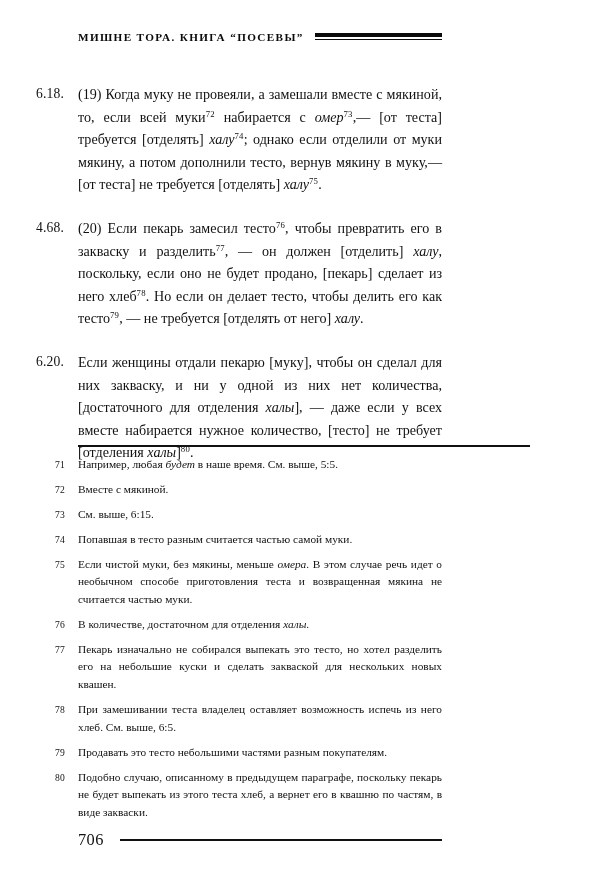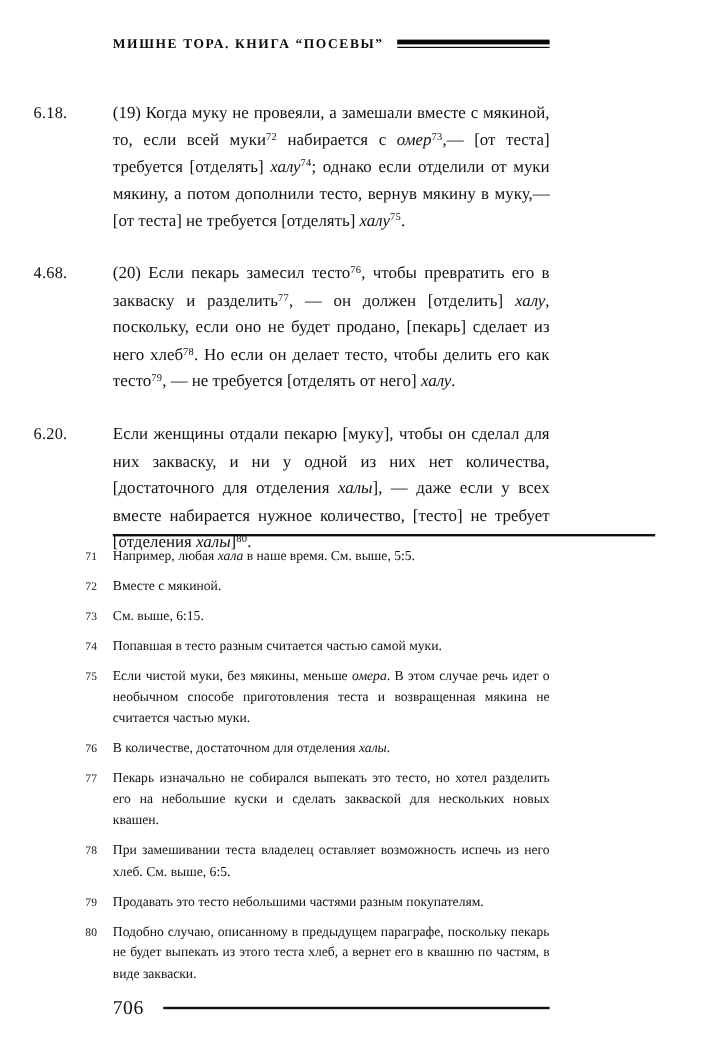--- a/index.html
+++ b/index.html
@@ -15,21 +15,20 @@
     font-family: "Liberation Serif", "DejaVu Serif", serif;
     color: #111111;
     position: relative;
   }
 
   .page {
     position: relative;
     width: 512px;
     height: 882px;
     box-sizing: border-box;
-    margin-left: 16px;
   }
 
   
   .runhead {
     position: absolute;
     left: 78px;
     top: 26px;
     right: 70px;
     height: 22px;
     display: flex;
@@ -88,21 +87,21 @@
     position: relative;
     padding: 0 70px 0 78px;
     margin-top: 21px;
     font-size: 14.1px;
     line-height: 22.6px;
     text-align: justify;
     text-justify: inter-word;
   }
   .numbered .num {
     position: absolute;
-    left: 12px;
+    left: 36px;
     top: 0;
     width: 48px;
     font-size: 13.6px;
     line-height: 22.6px;
     text-align: left;
     letter-spacing: 0.2px;
   }
   .numbered p {
     margin: 0;
   }
@@ -205,21 +204,21 @@
     </div>
 
   </div>
 
   <div class="fn-rule"></div>
 
   <div class="footnotes">
 
     <div class="fn">
       <span class="fn-num">71</span>
-      <p>Например, любая <i>хала</i> в наше время. См. выше, 5:5.</p>
+      <p>Например, любая <i>будет</i> в наше время. См. выше, 5:5.</p>
     </div>
 
     <div class="fn">
       <span class="fn-num">72</span>
       <p>Вместе с мякиной.</p>
     </div>
 
     <div class="fn">
       <span class="fn-num">73</span>
       <p>См. выше, 6:15.</p>

